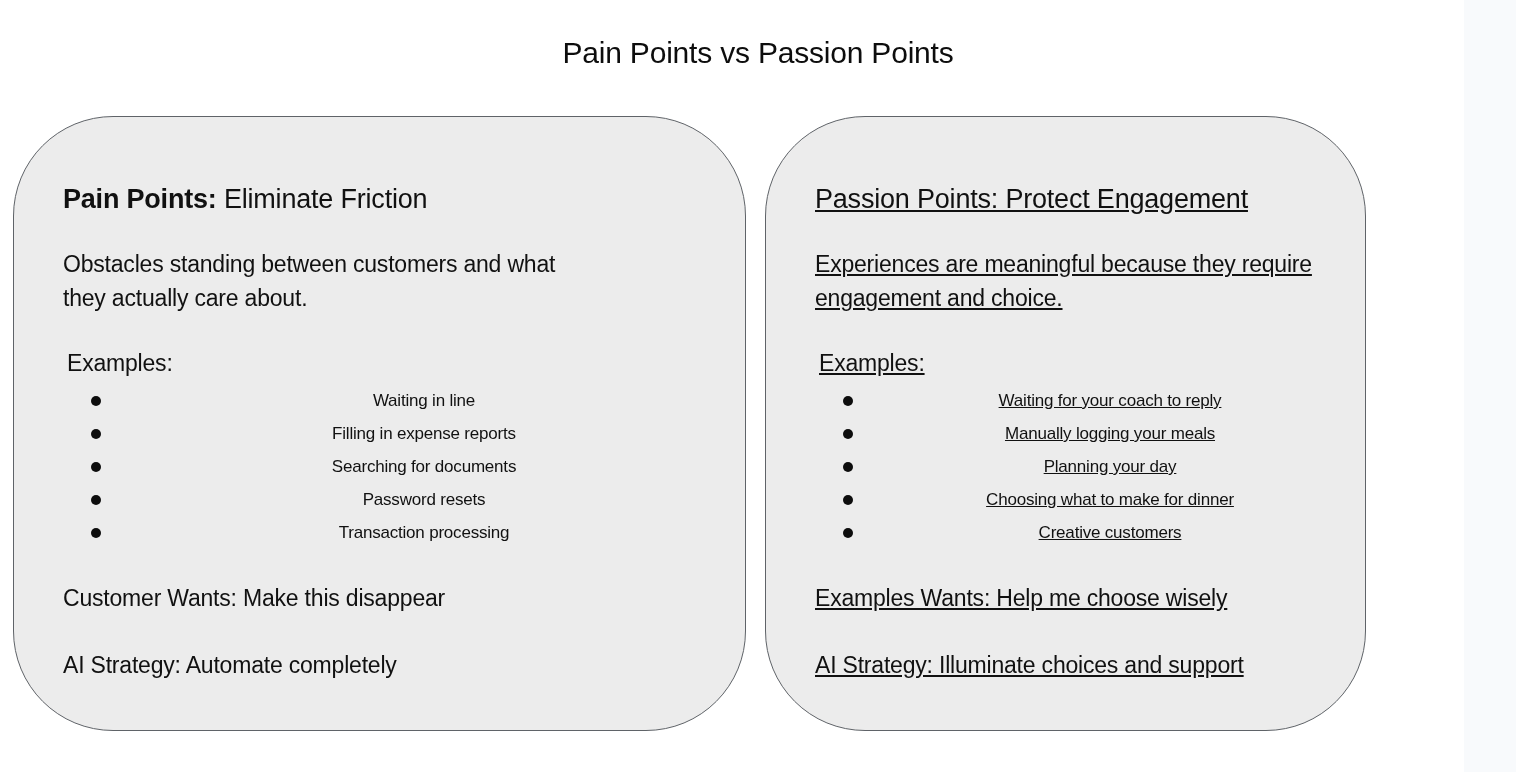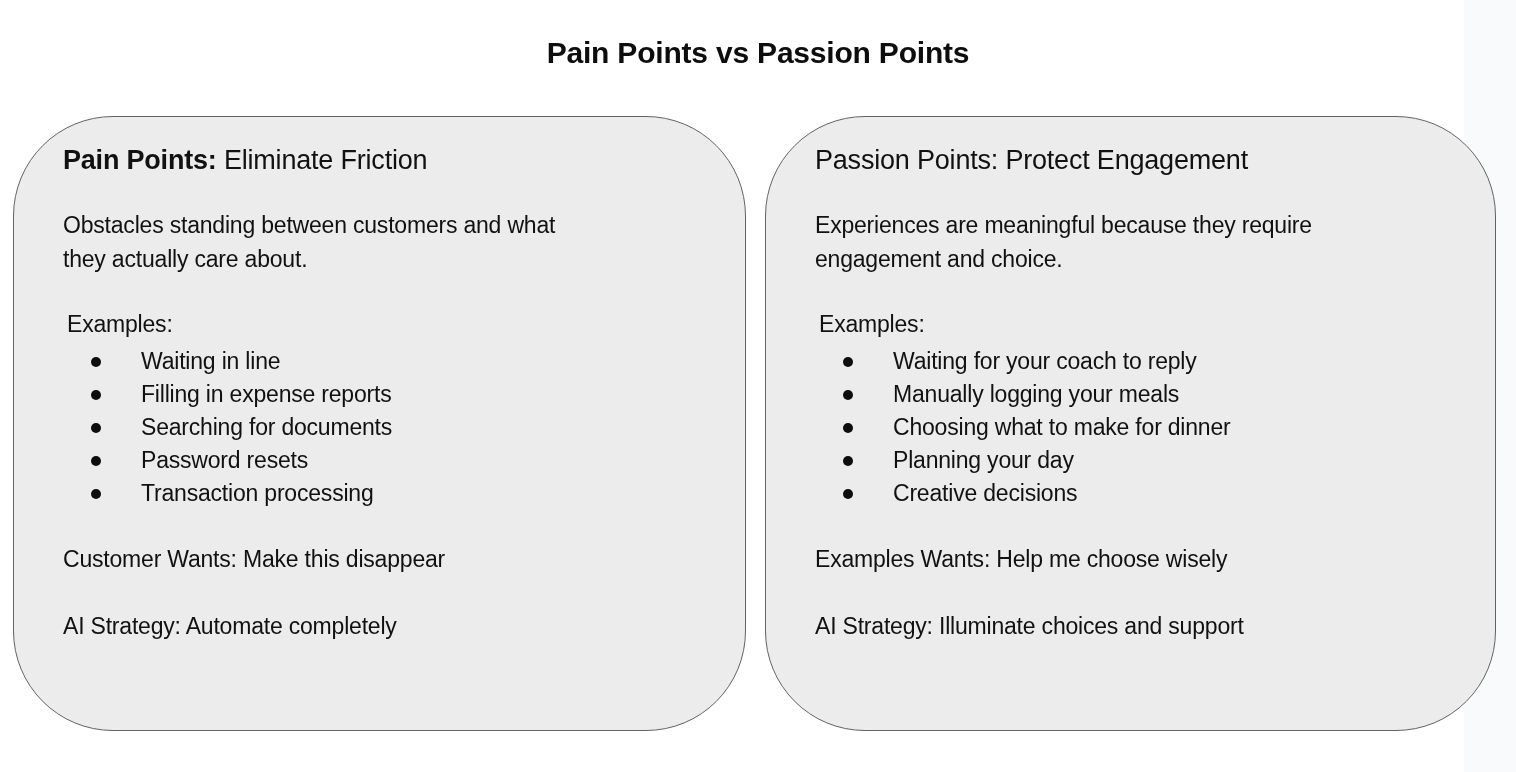--- a/index.html
+++ b/index.html
@@ -26,37 +26,37 @@
     z-index: 0;
   }
   .title {
     position: absolute;
     top: 36px;
     left: 0;
     width: 1516px;
     text-align: center;
     margin: 0;
     font-size: 30px;
-    font-weight: 700;
+    font-weight: 400;
     color: #0d0d0d;
     z-index: 2;
   }
   .card {
     position: absolute;
     top: 116px;
     height: 615px;
     box-sizing: border-box;
     background: #ececec;
     border: 1.5px solid #5f6368;
     border-radius: 100px;
-    padding: 25px 38px 0 49px;
+    padding: 64px 38px 0 49px;
     z-index: 1;
   }
   .card-left  { left: 13px;  width: 733px; }
-  .card-right { left: 765px; width: 731px; }
+  .card-right { left: 765px; width: 601px; text-decoration: underline; }
 
   .card-heading {
     margin: 0 0 30px 0;
     font-size: 27px;
     line-height: 36px;
     font-weight: 400;
   }
   .card-heading .bold { font-weight: 700; }
 
   .card-desc {
@@ -70,23 +70,24 @@
     font-size: 23px;
     line-height: 34px;
   }
   ul.examples {
     margin: 0 0 32px 0;
     padding: 0;
     list-style: none;
   }
   ul.examples li {
     position: relative;
-    font-size: 23px;
+    font-size: 17px;
     line-height: 33px;
     padding-left: 78px;
+    text-align: center;
   }
   ul.examples li::before {
     content: "";
     position: absolute;
     left: 28px;
     top: 12px;
     width: 10px;
     height: 10px;
     border-radius: 50%;
     background: #0d0d0d;
@@ -121,19 +122,19 @@
 </div>
 
 <div class="card card-right">
   <p class="card-heading"><span class="bold"></span><span>Passion Points: Protect Engagement</span></p>
   <p class="card-desc">Experiences are meaningful because they require
 engagement and choice.</p>
   <p class="examples-label">Examples:</p>
   <ul class="examples">
     <li>Waiting for your coach to reply</li>
     <li>Manually logging your meals</li>
+    <li>Planning your day</li>
     <li>Choosing what to make for dinner</li>
-    <li>Planning your day</li>
-    <li>Creative decisions</li>
+    <li>Creative customers</li>
   </ul>
   <p class="card-line">Examples Wants: Help me choose wisely</p>
   <p class="card-line">AI Strategy: Illuminate choices and support</p>
 </div>
 
 </body></html>

